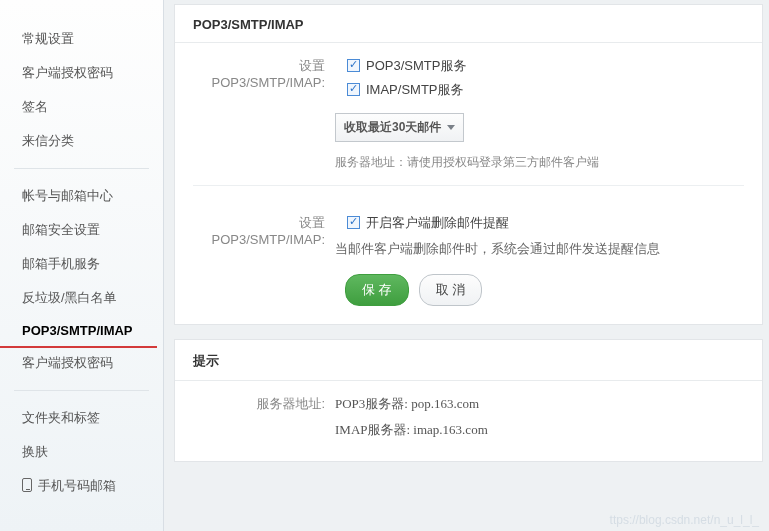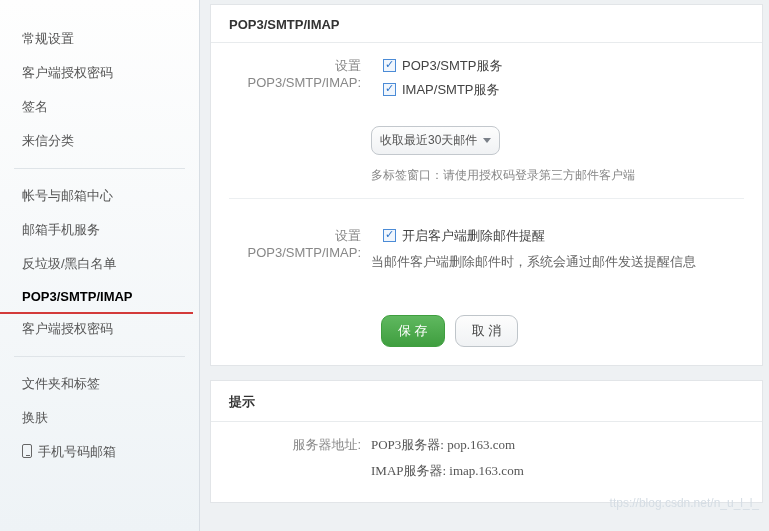--- a/index.html
+++ b/index.html
@@ -7,21 +7,21 @@
     font-family: "Microsoft YaHei", "微软雅黑", Arial, sans-serif;
     font-size: 13px;
     color: #333;
     background: #f5f7f9;
     width: 769px;
     height: 531px;
     overflow: hidden;
     display: flex;
   }
   .sidebar {
-    width: 200px;
+    width: 164px;
     background: linear-gradient(to bottom, #fefefe, #eef3f6);
     border-right: 1px solid #d8dee4;
     padding-top: 22px;
   }
   .sidebar ul { list-style: none; }
   .sidebar li {
     padding: 8px 0 8px 22px;
     color: #555;
     cursor: pointer;
     position: relative;
@@ -106,25 +106,26 @@
     line-height: 11px;
     color: #2a72c8;
     left: 1px; top: -1px;
   }
   .select-like {
     display: inline-flex;
     align-items: center;
     border: 1px solid #c3c8cd;
     background: linear-gradient(#fdfdfd, #f0f2f4);
     padding: 5px 8px;
-    border-radius: 8px;
+    border-radius: 0;
     font-size: 12px;
     color: #555;
-    margin-top: 21px;
-    cursor: pointer;
+    margin-top: 8px;
+    cursor: pointer;
+    font-weight: bold;
   }
   .chev {
     margin-left: 6px;
     width: 0; height: 0;
     border-left: 4px solid transparent;
     border-right: 4px solid transparent;
     border-top: 5px solid #7a8088;
   }
   .hint {
     color: #888;
@@ -143,57 +144,57 @@
   }
   .btn-row {
     padding: 16px 18px 18px 170px;
     display: flex;
     gap: 10px;
   }
   .btn {
     border: 1px solid #bfc5ca;
     background: linear-gradient(#fdfdfd, #f0f2f4);
     padding: 6px 16px;
-    border-radius: 9px;
+    border-radius: 14px;
     font-size: 13px;
     color: #444;
     cursor: pointer;
-    margin-top: 28px;
   }
   .btn.primary {
     background: linear-gradient(#5fb85f, #3f9e3f);
     border-color: #3f9e3f;
     color: #fff;
   }
   .server-line { margin-bottom: 8px; color: #555; font-family: Liberation Serif, serif; }
   .server-line .hl {
     background: #cfd6de;
     color: #5b6b7a;
     padding: 0 3px;
   }
   .watermark {
     position: absolute;
-    bottom: 21px; right: 10px;
+    bottom: 4px; right: 10px;
     color: #d5dde4;
     font-size: 12px;
   }
 </style>
 </head>
 <body>
 
 <div class="sidebar">
   <ul>
     <li>常规设置</li>
     <li>客户端授权密码</li>
     <li>签名</li>
     <li>来信分类</li>
   </ul>
   <div class="sep"></div>
   <ul>
     <li>帐号与邮箱中心</li>
+    <li>邮箱安全设置</li>
     <li>邮箱手机服务</li>
     <li>反垃圾/黑白名单</li>
     <li class="active">POP3/SMTP/IMAP</li>
     <li>客户端授权密码</li>
   </ul>
   <div class="sep"></div>
   <ul>
     <li>文件夹和标签</li>
     <li>换肤</li>
     <li>
@@ -212,21 +213,21 @@
         <div class="check-line">
           <span class="chk checked"></span><span>POP3/SMTP服务</span>
         </div>
         <div class="check-line">
           <span class="chk checked"></span><span>IMAP/SMTP服务</span>
         </div>
         <div class="select-like">
           <span>收取最近30天邮件</span>
           <span class="chev"></span>
         </div>
-        <div class="hint">多标签窗口：请使用授权码登录第三方邮件客户端</div>
+        <div class="hint">服务器地址：请使用授权码登录第三方邮件客户端</div>
       </div>
     </div>
 
     <div class="sep2"></div>
 
     <div class="form-row">
       <div class="form-label">设置POP3/SMTP/IMAP:</div>
       <div class="form-body">
         <div class="check-line">
           <span class="chk checked"></span><span>开启客户端删除邮件提醒</span>

